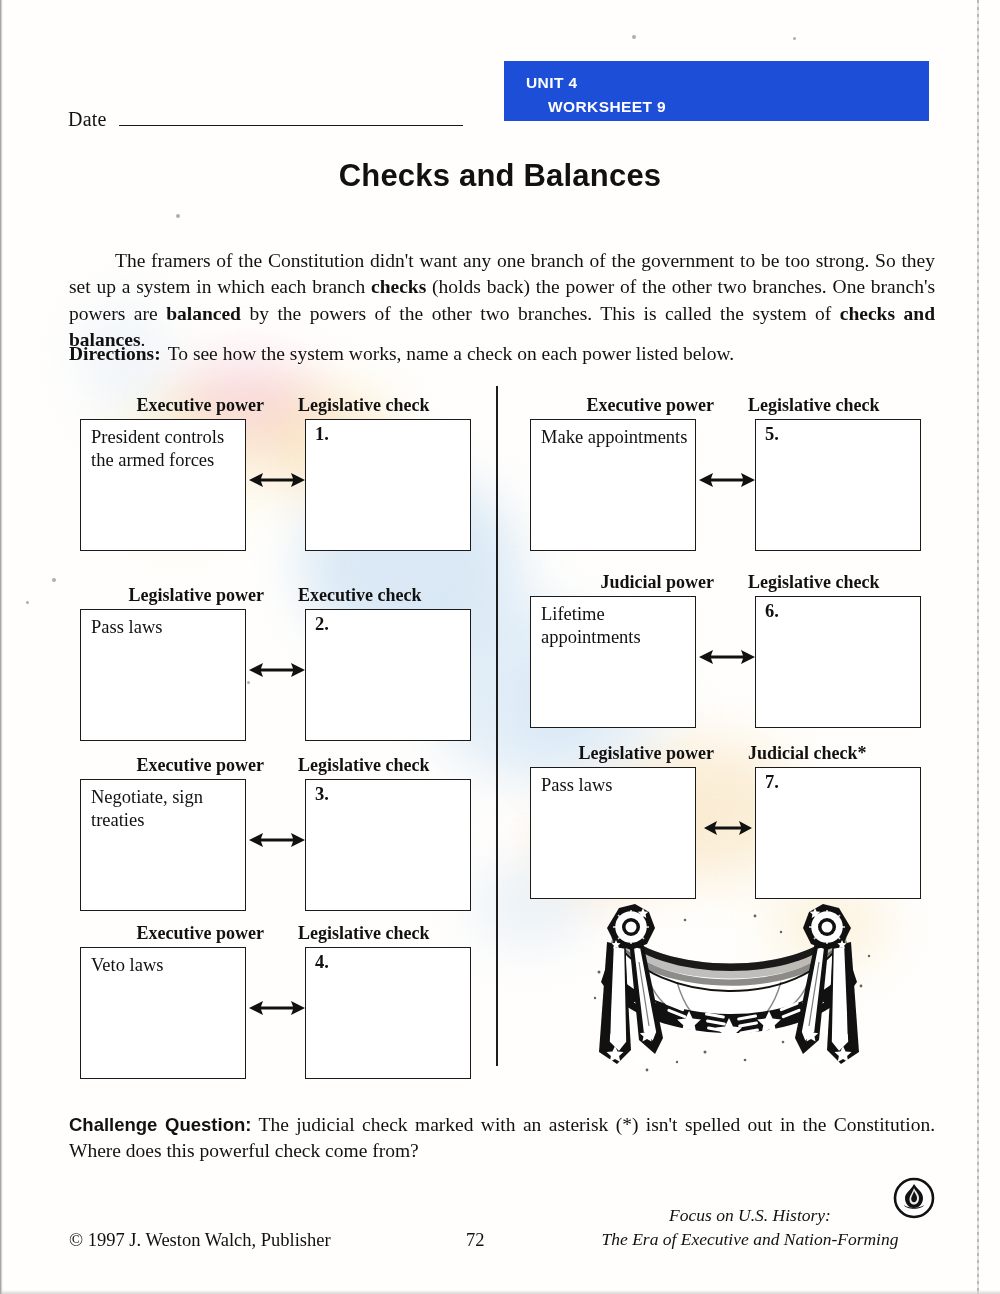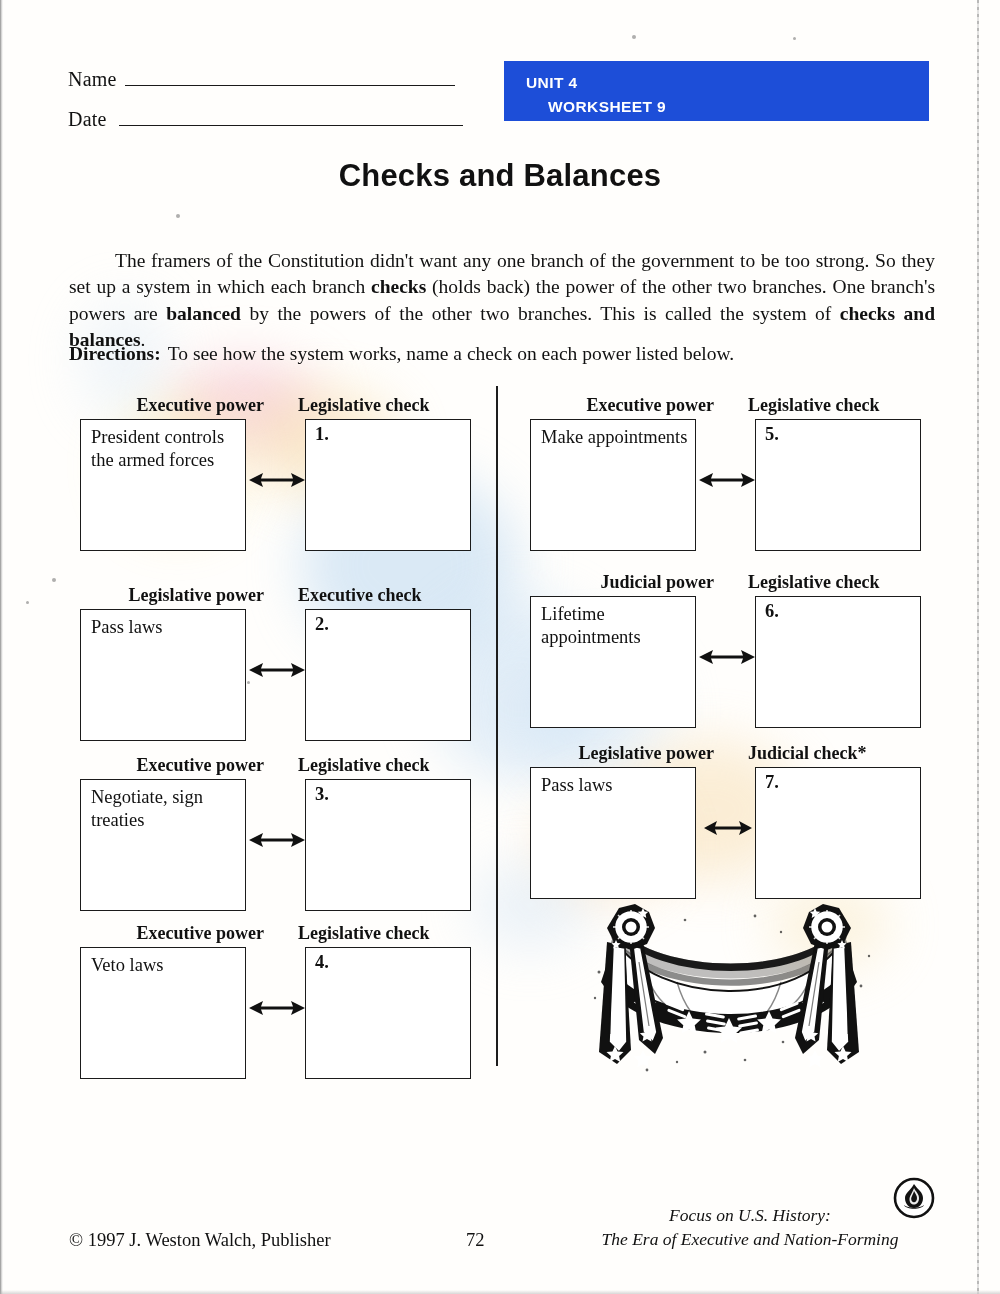--- a/index.html
+++ b/index.html
@@ -239,23 +239,20 @@
   <div class="scan-edge-bottom"></div>
 
   <div class="speck" style="left:632px; top:35px; width:4px; height:4px;"></div>
   <div class="speck" style="left:793px; top:37px; width:3px; height:3px;"></div>
   <div class="speck" style="left:176px; top:214px; width:4px; height:4px;"></div>
   <div class="speck" style="left:52px; top:578px; width:4px; height:4px;"></div>
   <div class="speck" style="left:26px; top:601px; width:3px; height:3px;"></div>
   <div class="speck" style="left:247px; top:681px; width:3px; height:3px;"></div>
   <div class="speck" style="left:359px; top:826px; width:3px; height:3px;"></div>
 
-  <div class="name-row">
-    <span class="field-label">Name</span><span class="field-rule"></span>
-  </div>
   <div class="date-row">
     <span class="field-label">Date</span><span class="field-rule"></span>
   </div>
 
   <div class="unit-box">
     <span class="unit-line1">UNIT 4</span>
     <span class="unit-line2">WORKSHEET 9</span>
   </div>
 
   <div class="page-title">Checks and Balances</div>
@@ -502,20 +499,21 @@
             <circle cx="92" cy="160" r="1.2"></circle>
           <circle cx="276" cy="84" r="1.4"></circle>
             <circle cx="284" cy="54" r="1.2"></circle>
           <circle cx="198" cy="140" r="1.3"></circle>
             <circle cx="62" cy="168" r="1.4"></circle>
         </g>
       </g>
     </svg>
   </div>
 
+  <p class="challenge"><span class="ch-label">Challenge Question:</span> <span>The judicial check marked with an asterisk (*) isn't spelled out in the Constitution. Where does this powerful check come from?</span></p>
 
   <div class="footer-copyright">© 1997 J. Weston Walch, Publisher</div>
   <div class="footer-page">72</div>
   <div class="footer-series">
     <div>Focus on U.S. History:</div>
     <div>The Era of Executive and Nation-Forming</div>
   </div>
   <div class="publisher-logo">
     <svg width="42" height="42" viewBox="0 0 42 42">
       <circle cx="21" cy="21" r="19" fill="#fff" stroke="#111" stroke-width="2.6"></circle>

